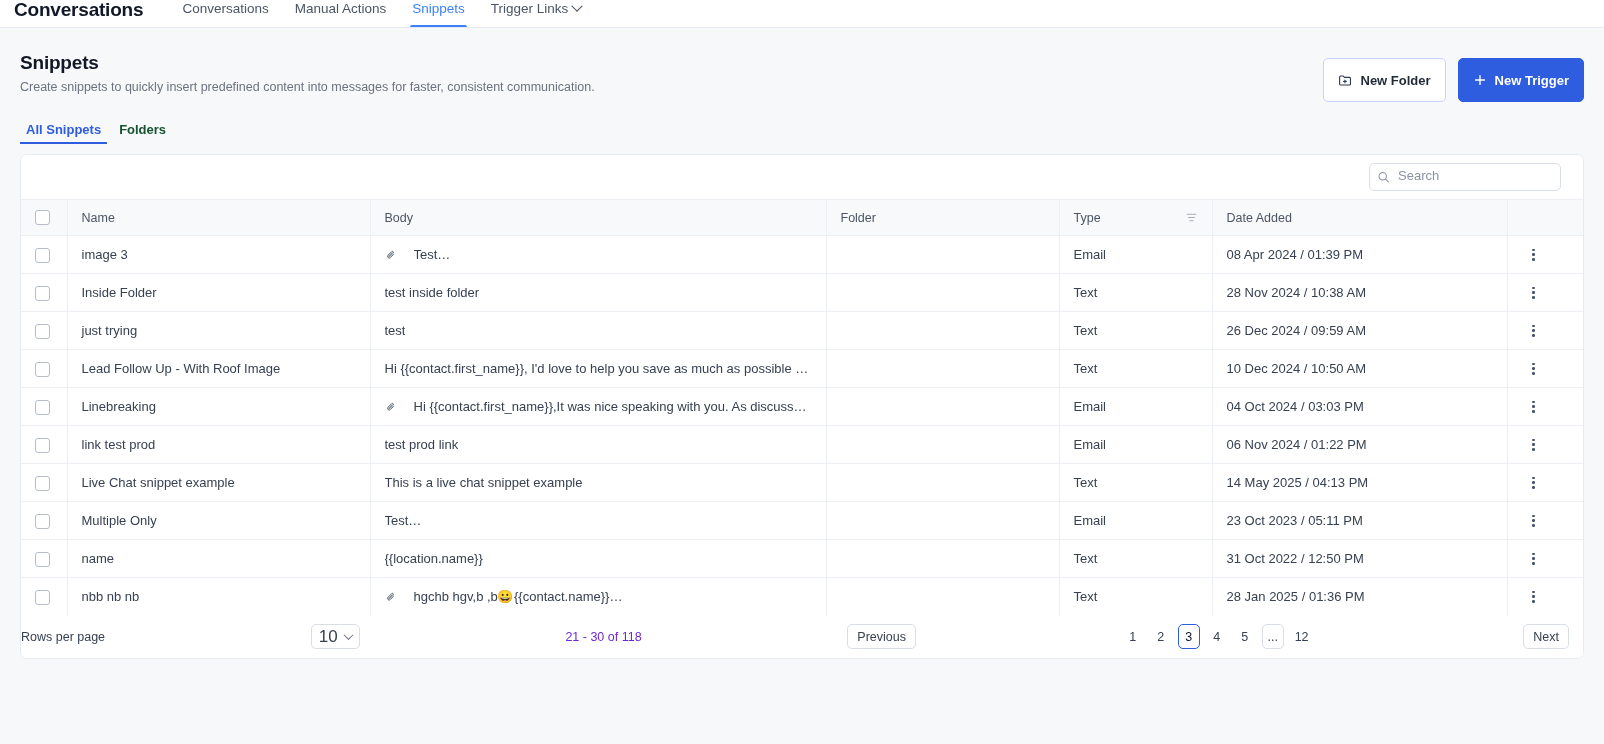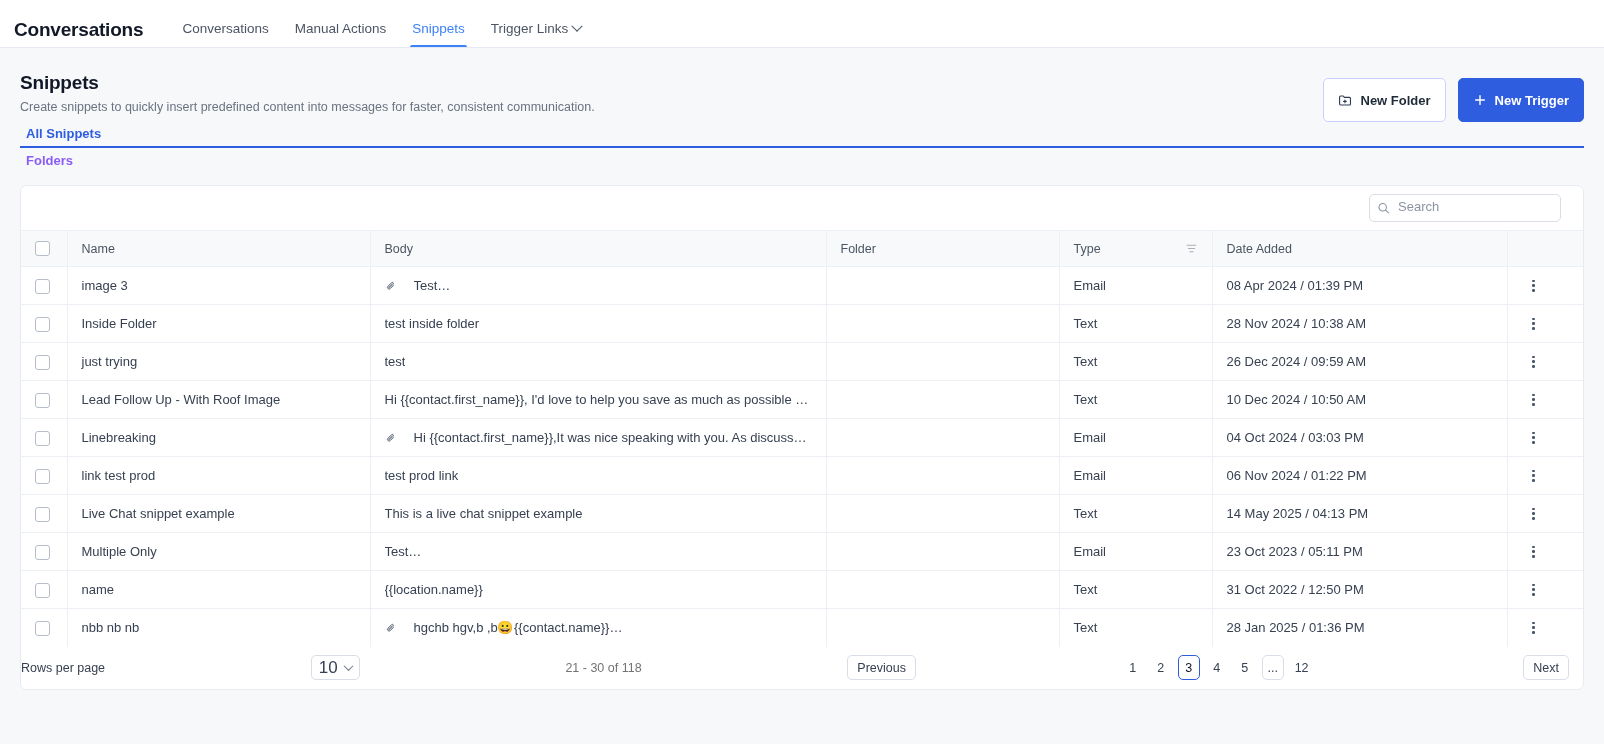--- a/index.html
+++ b/index.html
@@ -7,21 +7,21 @@
     width: 1604px; height: 744px;
     background: #f7f8fa;
     font-family: "Liberation Sans", sans-serif;
     color: #1f2a37;
     -webkit-font-smoothing: antialiased;
     overflow: hidden;
   }
 
   
   .topnav {
-    height: 48px;
+    height: 28px;
     background: #ffffff;
     display: flex;
     align-items: flex-end;
     padding: 0 0 0 14px;
     border-bottom: 1px solid #e7eaf0;
     position: relative;
   }
   .topnav-title {
     font-size: 19px;
     font-weight: bold;
@@ -100,28 +100,27 @@
   .btn-primary {
     background: #2f5de0;
     border: 1px solid #2f5de0;
     color: #ffffff;
   }
 
   
   .subtabs {
     display: flex;
     gap: 6px;
-    margin-top: 4px;
+    margin-top: 20px;
     border-bottom: 0px;
-    flex-direction: column;
   }
   .subtab {
     font-size: 13px;
     font-weight: bold;
-    color: #8b5cf6;
+    color: #14532d;
     padding: 0 6px 6px 6px;
     cursor: pointer;
     position: relative;
   }
   .subtab.active { color: #2f5de0; }
   .subtab.active::after {
     content: "";
     position: absolute;
     left: 0; right: 0; bottom: -1px;
     height: 2px; background: #2f5de0;
@@ -256,21 +255,21 @@
     font-size: 17px;
     cursor: pointer;
     background: #fff;
   }
   .caret {
     width: 7px; height: 7px;
     border-right: 1.4px solid #6b7280;
     border-bottom: 1.4px solid #6b7280;
     transform: rotate(45deg) translate(-1px,-1px);
   }
-  .range { color: #737373; }
+  .range { color: #6d28d9; }
   .pbtn {
     border: 1px solid #d8dde6;
     border-radius: 5px;
     height: 25px;
     min-width: 25px;
     padding: 0 9px;
     display: inline-flex;
     align-items: center;
     justify-content: center;
     font-size: 12.5px;

